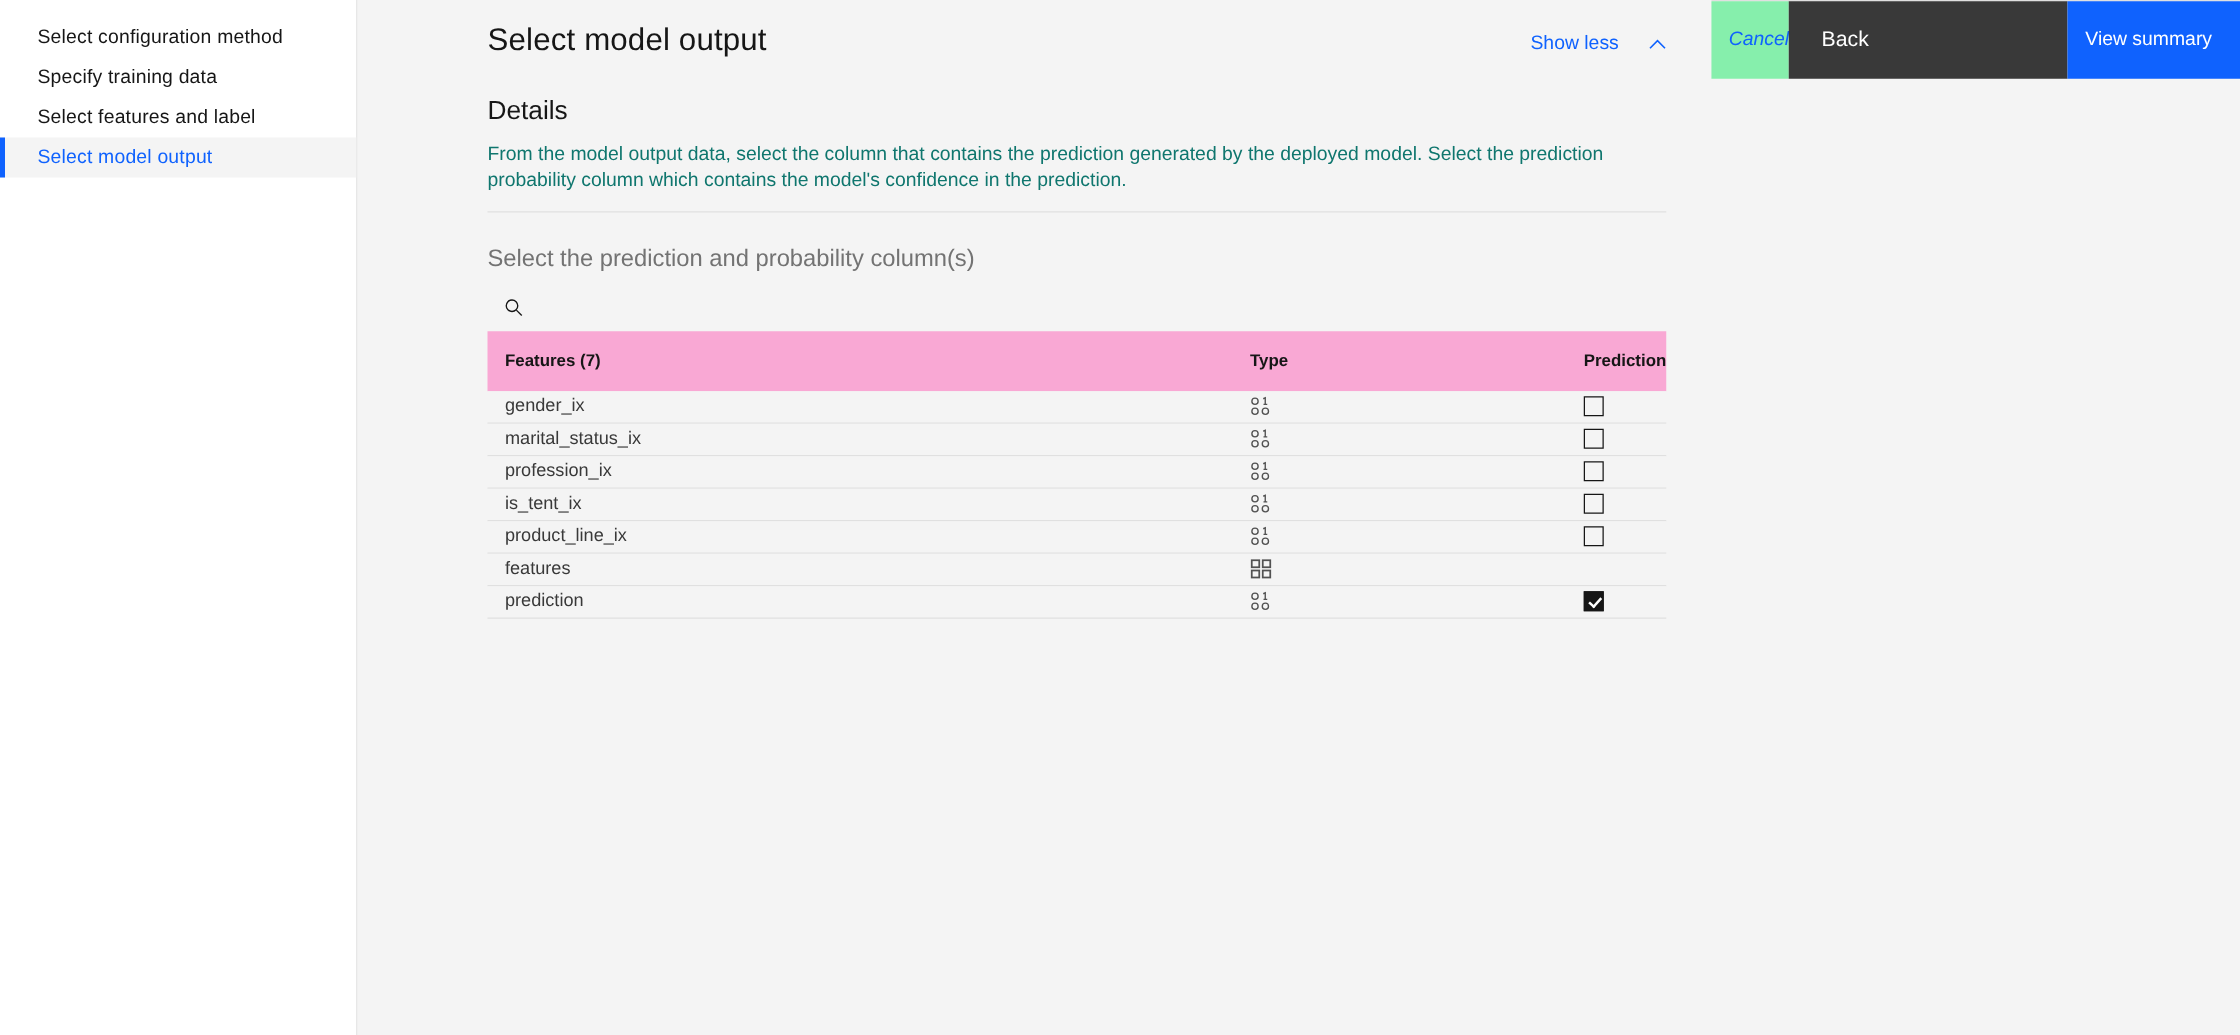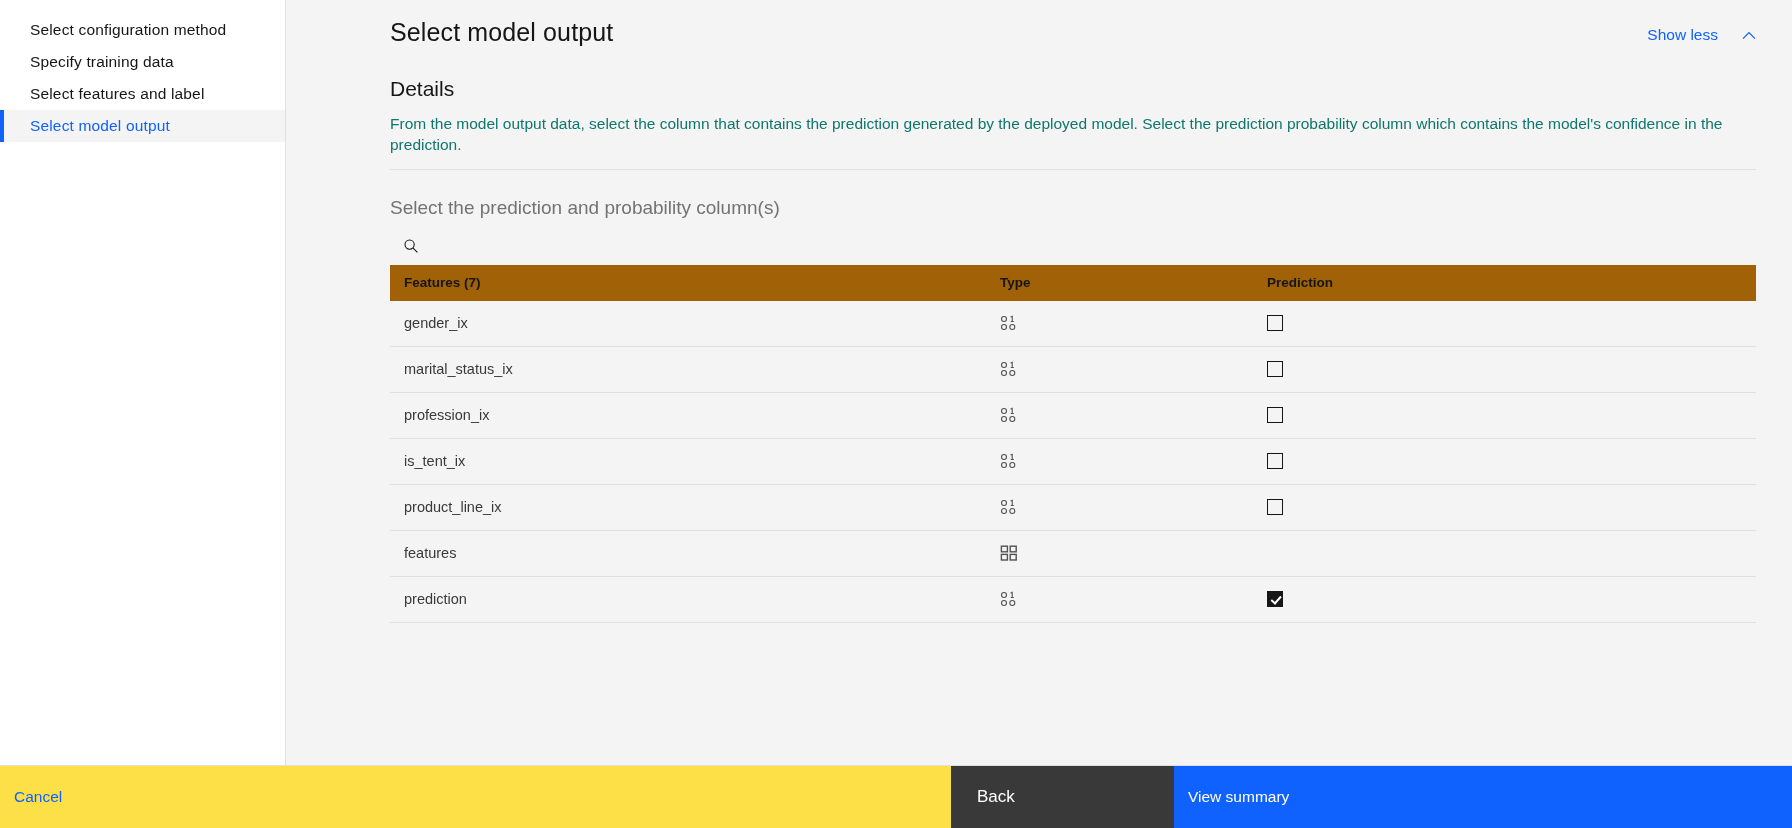--- a/index.html
+++ b/index.html
@@ -15,21 +15,21 @@
     background: #f4f4f4;
     color: #161616;
     -webkit-font-smoothing: antialiased;
   }
 
   .app {
     position: relative;
     width: 1792px;
     height: 828px;
     display: flex;
-    flex-direction: column;
+    flex-direction: row;
   }
 
   .body-area {
     display: flex;
     flex: 1 1 auto;
     min-height: 0;
   }
 
   
   .sidebar {
@@ -172,31 +172,31 @@
   
   .table {
     margin-left: 86px;
     margin-right: 14px;
     background: #f4f4f4;
   }
 
   .t-head {
     display: flex;
     align-items: center;
-    height: 36px;
-    background: #a16207;
+    height: 48px;
+    background: #f9a8d4;
     font-size: 13.5px;
     font-weight: 700;
     color: #161616;
   }
 
   .t-row {
     display: flex;
     align-items: center;
-    height: 46px;
+    height: 26px;
     border-bottom: 1px solid #e0e0e0;
     background: #f4f4f4;
     font-size: 14.5px;
     color: #393939;
   }
   .t-row:first-of-type { border-top: none; }
 
   .c-name  { flex: 0 0 610px; padding-left: 14px; }
   .c-type  { flex: 0 0 262px; display: flex; align-items: center; }
   .c-pred  { flex: 1 1 auto;  display: flex; align-items: center; padding-left: 5px; }
@@ -238,25 +238,26 @@
     background: #f4f4f4;
     border-top: 1px solid #e0e0e0;
   }
   .btn-cancel {
     flex: 1 1 auto;
     display: flex;
     align-items: center;
     padding-left: 14px;
     color: #0f62fe;
     font-size: 15.5px;
-    background: #fde047;
+    background: #86efac;
     border: none;
     font-family: "Liberation Sans", sans-serif;
     cursor: pointer;
     text-align: left;
+    font-style: italic;
   }
   .btn-back {
     flex: 0 0 223px;
     display: flex;
     align-items: center;
     padding-left: 26px;
     background: #393939;
     color: #ffffff;
     font-size: 17px;
     border: none;

